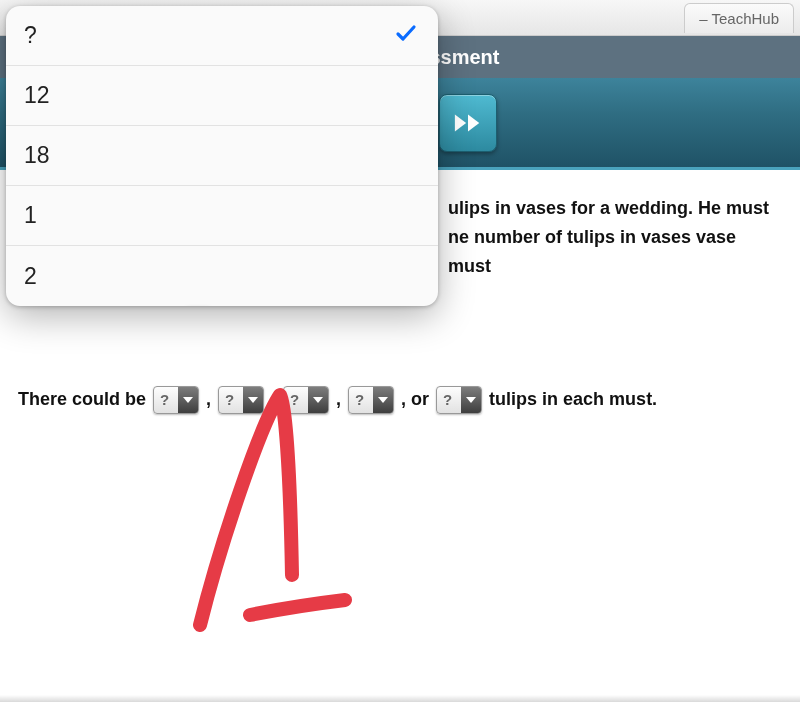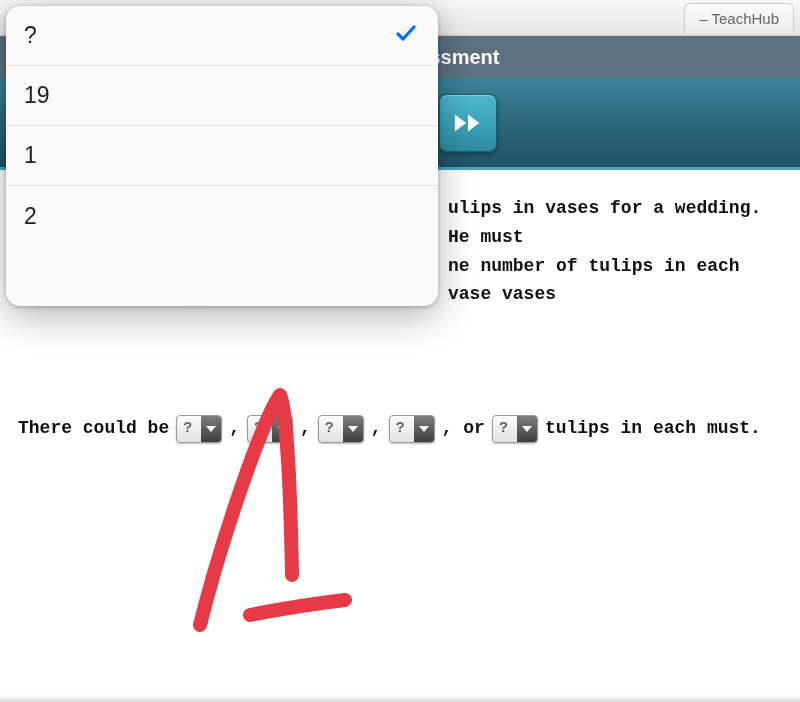--- a/index.html
+++ b/index.html
@@ -53,21 +53,20 @@
     font-size: 28px; font-weight: 700; color: #fff;
   }
   .toolbtn svg { display: block; }
 
   .content {
     position: absolute; top: 170px; left: 0; right: 0; bottom: 0;
     background: #fff;
     padding: 24px 18px 0 18px;
     font-size: 18px; font-weight: 700; color: #111;
     line-height: 1.6;
-    font-family: Liberation Mono, monospace;
   }
   .q-intro { margin-bottom: 105px; }
   .answer-line { font-weight: 700; white-space: nowrap; display: flex; align-items: center; gap: 4px; }
   .answer-line .txt { display: inline; }
 
   .ddbox {
     display: inline-flex; align-items: center;
     height: 28px; min-width: 46px;
     border: 1px solid #999; border-radius: 4px;
     overflow: hidden; margin: 0 3px;
@@ -156,21 +155,21 @@
     <svg width="30" height="26" viewBox="0 0 32 24" fill="#fff">
         <path d="M2 3 L14 12 L2 21 Z"></path>
         <path d="M16 3 L28 12 L16 21 Z"></path>
       </svg>
   </div>
 </div>
 
 <div class="content">
   <div class="q-intro" style="padding-left:430px;">
     <div>ulips in vases for a wedding. He must</div>
-    <div>ne number of tulips in each vase vases</div>
+    <div>ne number of tulips in vases vase must</div>
   </div>
 
   <div class="answer-line">
     <span class="txt">There could be </span>
 
     <span class="ddbox">
       <span class="val">?</span>
       <span class="caret"></span>
     </span>
       <span class="txt">, </span>
@@ -213,21 +212,24 @@
 <div class="popover">
   <div class="pop-row">
     <span class="label">?</span>
     <span class="check">
       <svg width="24" height="24" viewBox="0 0 24 24" fill="none" stroke="#0a6bff" stroke-width="3.2" stroke-linecap="round" stroke-linejoin="round">
           <polyline points="4 13 9 18 20 6"></polyline>
         </svg>
     </span>
   </div>
   <div class="pop-row">
-    <span class="label">19</span>
+    <span class="label">12</span>
+  </div>
+  <div class="pop-row">
+    <span class="label">18</span>
   </div>
   <div class="pop-row">
     <span class="label">1</span>
   </div>
   <div class="pop-row">
     <span class="label">2</span>
   </div>
 </div>
 
 <div class="bottom-shadow"></div>

